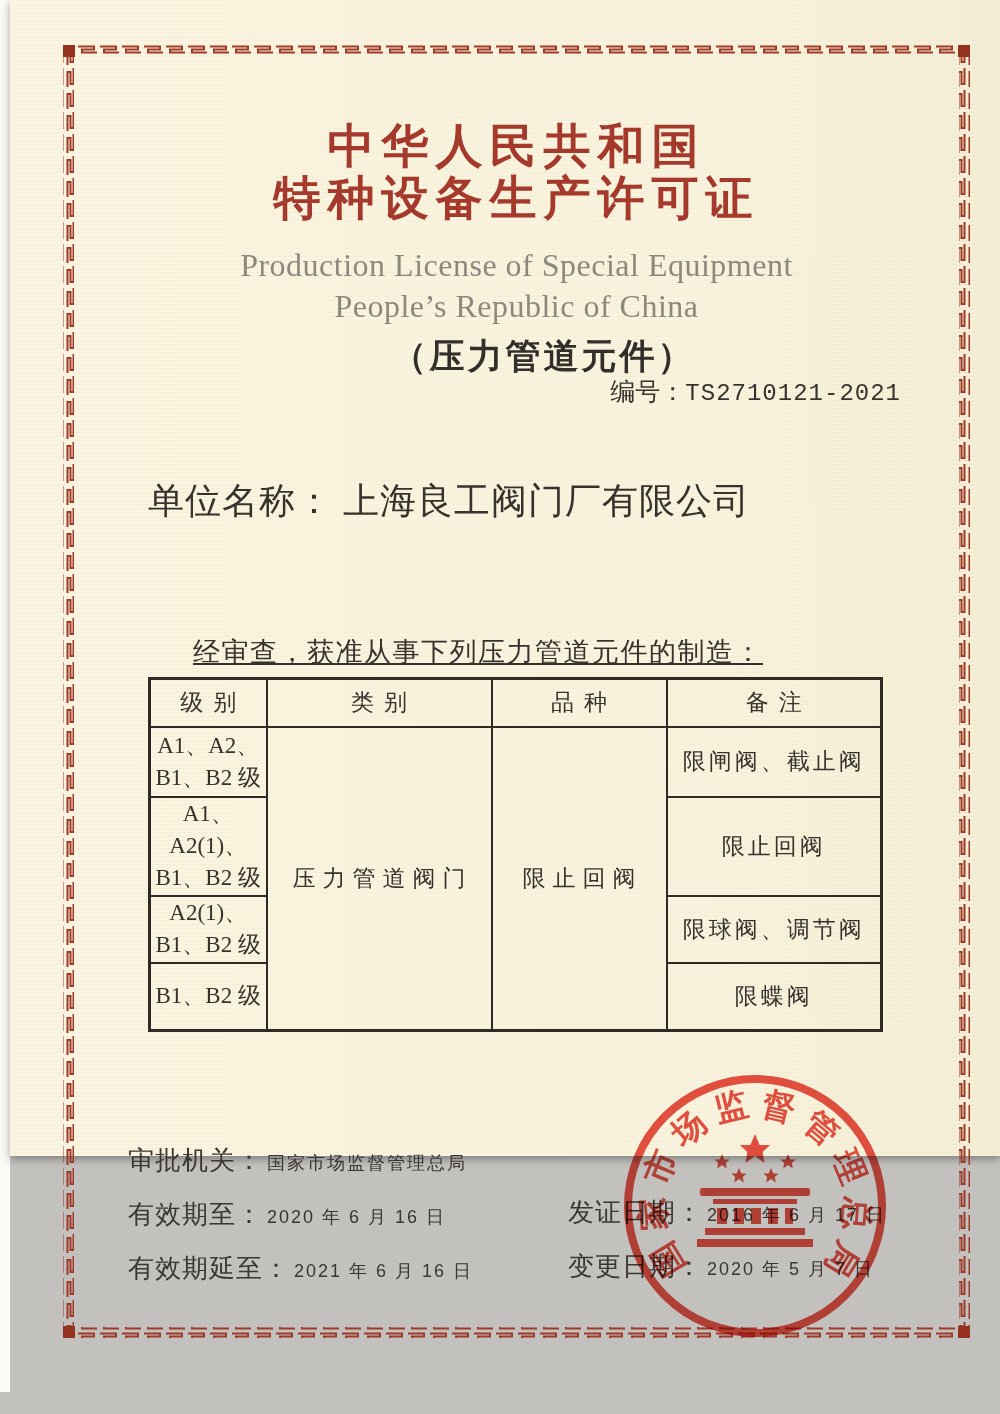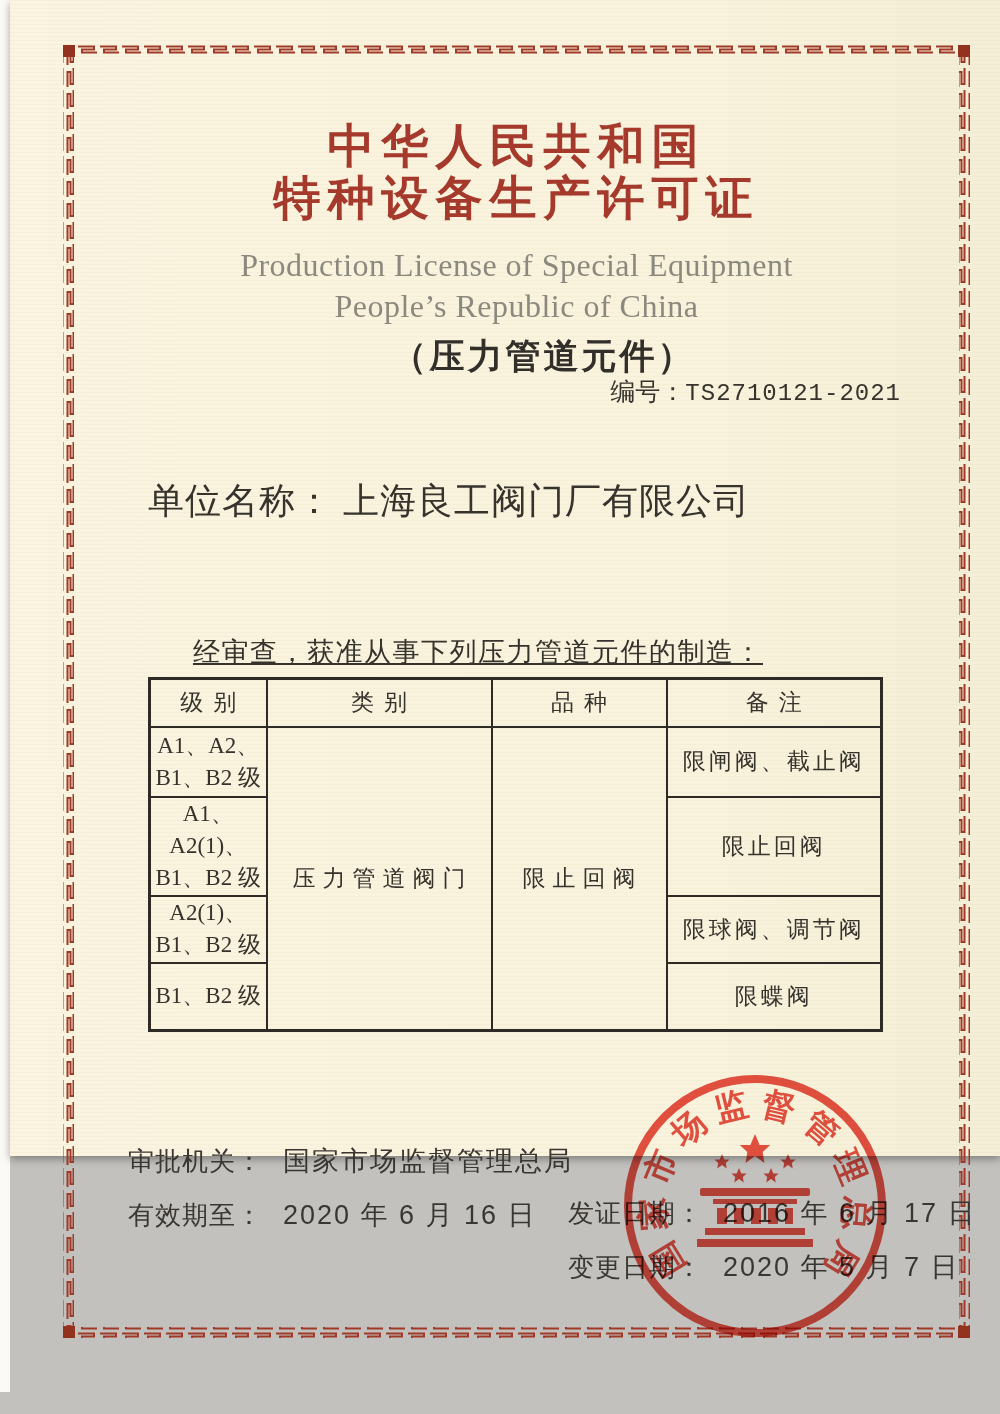--- a/index.html
+++ b/index.html
@@ -32,21 +32,21 @@
   .intro{font-size:27px;letter-spacing:1.5px;}
   table.lic{border-collapse:collapse;table-layout:fixed;padding-left:48px;}
   table.lic td,table.lic th{border:2px solid #2e2a25;font-weight:400;
     font-size:23px;color:#36322c;padding:0;}
   table.lic{border:3px solid #2e2a25;}
   th.hdr{letter-spacing:10px;font-size:24px;text-indent:10px;}
   td.level{text-align:center;line-height:32px;font-size:22px;}
   td.span-cell{text-align:center;font-size:25px;letter-spacing:7px;text-indent:7px;}
   td.remark{text-align:center;padding-left:13px;font-size:24px;letter-spacing:3px;margin-top:32px;}
   .footline{font-family:"Liberation Sans","DejaVu Sans",sans-serif;font-size:26px;color:#3a3631;letter-spacing:1px;}
-  .footline .val{font-size:27px;margin-left:20px;letter-spacing:2px;}
+  .footline .val{font-size:18px;margin-left:4px;letter-spacing:2px;}
   .seal{opacity:.92;mix-blend-mode:multiply;}
   .seal text{font-family:"Liberation Sans","DejaVu Sans",sans-serif;font-weight:700;}
 </style>
 </head>
 <body>
 
 <div class="edge-left"></div>
 
 <div class="paper">
 
@@ -131,20 +131,23 @@
     </tr>
   </tbody>
     </table>
 
   <div class="abs footline" style="left:118px;top:1143px;">
     <span>审批机关：</span><span class="val">国家市场监督管理总局</span>
   </div>
   <div class="abs footline" style="left:118px;top:1197px;">
     <span>有效期至：</span><span class="val">2020 年 6 月 16 日</span>
   </div>
+  <div class="abs footline" style="left:118px;top:1251px;">
+    <span>有效期延至：</span><span class="val">2021 年 6 月 16 日</span>
+  </div>
 
   <div class="abs footline" style="left:558px;top:1195px;">
     <span>发证日期：</span><span class="val">2016 年 6 月 17 日</span>
   </div>
   <div class="abs footline" style="left:558px;top:1249px;">
     <span>变更日期：</span><span class="val">2020 年 5 月 7 日</span>
   </div>
 
   <svg class="abs seal" style="left:575px;top:1036px;" width="340" height="340" viewBox="0 0 340 340">
     <g fill="#e54438" stroke="#e54438">

